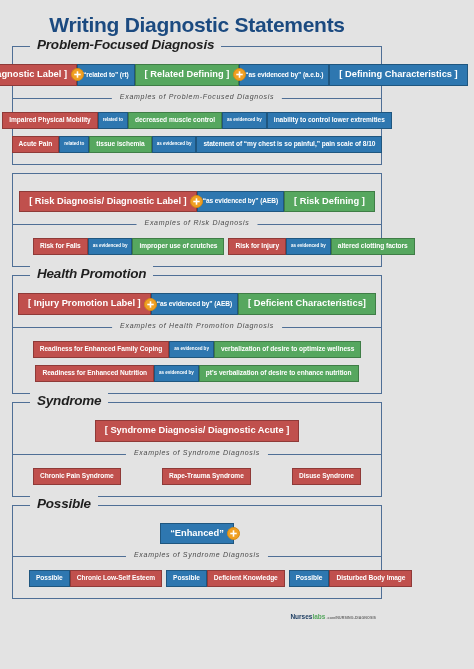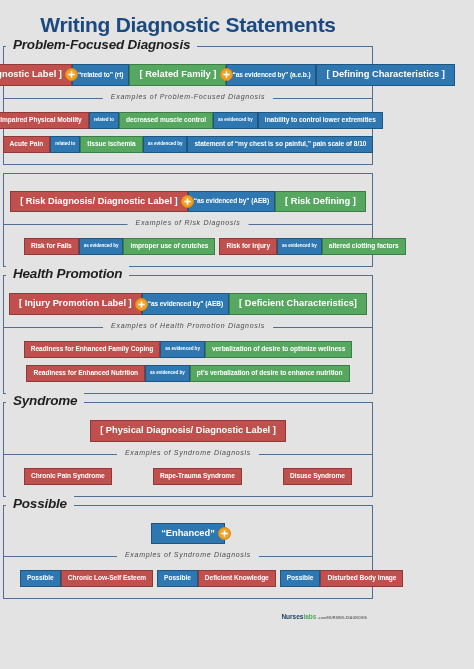--- a/index.html
+++ b/index.html
@@ -13,20 +13,21 @@
     font-family: "Liberation Sans", sans-serif;
     color: #1c3f6e;
   }
 
   .page {
     width: 376px;
     height: 669px;
     background: #e3e3e3;
     padding: 0 3px;
     position: relative;
+    margin-left: 9px;
   }
 
   
   .title {
     text-align: center;
     font-size: 21px;
     font-weight: bold;
     letter-spacing: -0.3px;
     color: #1b4a80;
     padding: 13px 0 10px 0;
@@ -36,21 +37,21 @@
   
   .section {
     position: relative;
     border: 1.3px solid #4f6f96;
     margin-bottom: 8px;
     background: transparent;
   }
   .section-title {
     position: absolute;
     top: -10px;
-    left: 2px;
+    left: 17px;
     background: #e3e3e3;
     padding: 0 7px;
     font-size: 13.5px;
     font-style: italic;
     font-weight: bold;
     color: #1f1f1f;
     letter-spacing: -0.2px;
     white-space: nowrap;
   }
 
@@ -191,21 +192,21 @@
             <div class="chip red big">[ Problem / Diagnostic Label ]</div>
             <div class="plus">
               <div class="dot">
                 <svg width="9" height="9" viewBox="0 0 9 9">
                   <rect x="3.7" y="1.3" width="1.6" height="6.4" fill="#fff"></rect>
                   <rect x="1.3" y="3.7" width="6.4" height="1.6" fill="#fff"></rect>
                 </svg>
               </div>
             </div>
             <div class="chip blue big conn">“related to” (rt)</div>
-            <div class="chip green big">[ Related Family ]</div>
+            <div class="chip green big">[ Related Defining ]</div>
             <div class="plus">
               <div class="dot">
                 <svg width="9" height="9" viewBox="0 0 9 9">
                   <rect x="3.7" y="1.3" width="1.6" height="6.4" fill="#fff"></rect>
                   <rect x="1.3" y="3.7" width="6.4" height="1.6" fill="#fff"></rect>
                 </svg>
               </div>
             </div>
             <div class="chip blue big conn">“as evidenced by” (a.e.b.)</div>
             <div class="chip blue big">[ Defining Characteristics ]</div>
@@ -297,21 +298,21 @@
               <div class="chip blue ex conn">as evidenced by</div>
               <div class="chip green ex">pt's verbalization of desire to enhance nutrition</div>
             </div>
           </div>
         </div>
       </div>
       <div class="section">
         <div class="section-title">Syndrome</div>
         <div class="section-top">
           <div class="grp">
-            <div class="chip red big">[ Physical Diagnosis/ Diagnostic Label ]</div>
+            <div class="chip red big">[ Syndrome Diagnosis/ Diagnostic Acute ]</div>
           </div>
         </div>
         <div class="examples-wrap">
           <div class="examples-label">Examples of Syndrome Diagnosis</div>
           <div class="row spread" style="padding: 0px 14px;">
             <div class="grp">
               <div class="chip red ex">Chronic Pain Syndrome</div>
             </div>
             <div class="grp">
               <div class="chip red ex">Rape-Trauma Syndrome</div>

